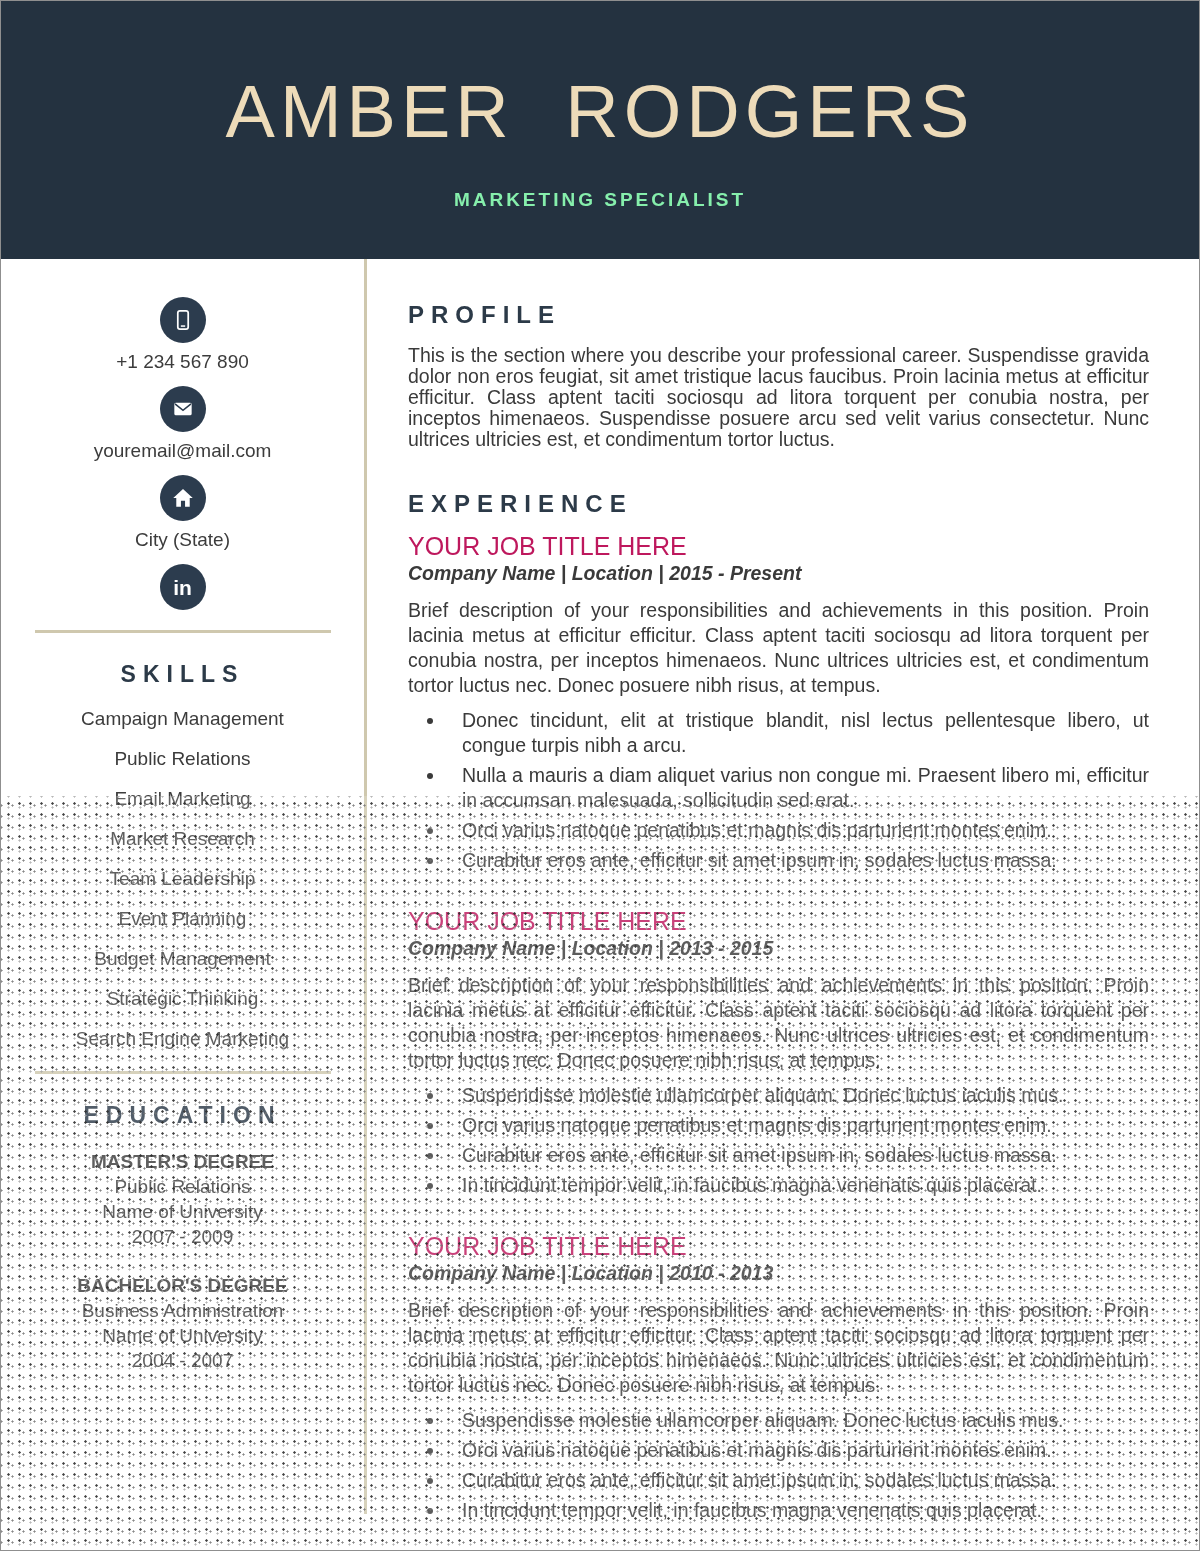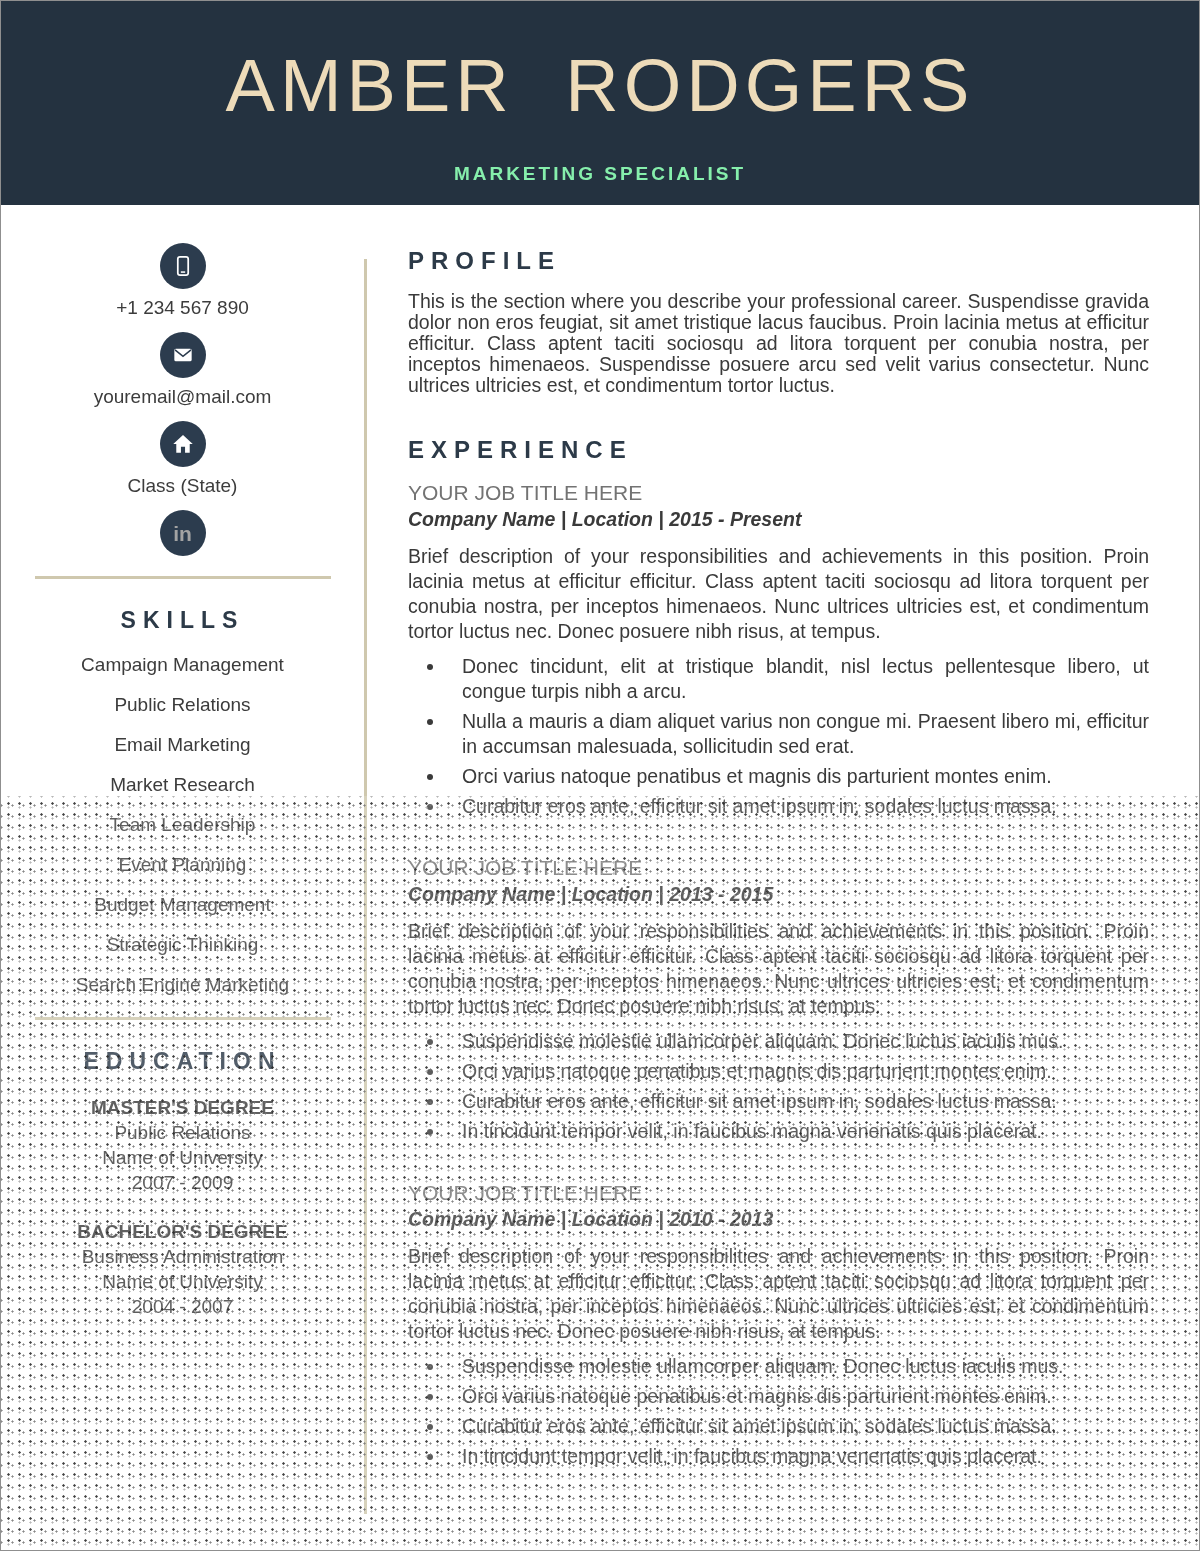--- a/index.html
+++ b/index.html
@@ -11,24 +11,24 @@
     width: 1200px;
     height: 1551px;
     margin: 0 auto;
     background: #ffffff;
     border: 1px solid #8f8f8f;
     overflow: hidden;
   }
 
   
   .header {
-    height: 204px;
+    height: 258px;
     background: #243240;
     text-align: center;
-    padding-top: 48px;
+    padding-top: 74px;
   }
   .person-name {
     font-size: 74px;
     font-weight: 300;
     line-height: 1;
     color: #eddbb9;
     letter-spacing: 5px;
     word-spacing: 26px;
   }
   .person-title {
@@ -66,21 +66,21 @@
   .contact-item { margin-bottom: 12px; }
   .icon-circle {
     width: 46px; height: 46px;
     border-radius: 50%;
     background: #2c3c4e;
     margin: 0 auto 6px;
     display: flex; align-items: center; justify-content: center;
   }
   .icon-circle svg { display: block; }
   .icon-circle .in-text {
-    color: #a3a3a3; font-weight: 700; font-size: 21px; line-height: 1;
+    color: #ffffff; font-weight: 700; font-size: 21px; line-height: 1;
   }
   .contact-label { font-size: 19px; line-height: 25px; }
 
   .side-rule {
     width: 296px; height: 3px; border: 0;
     background: #cfc8ae;
     margin: 20px auto 0;
   }
 
   .side-heading {
@@ -107,21 +107,21 @@
   .profile-text {
     margin-top: 16px;
     font-size: 19.5px;
     line-height: 21px;
     text-align: justify;
   }
   .experience-heading { margin-top: 40px; }
 
   .job { margin-top: 16px; }
   .job + .job { margin-top: 36px; }
-  .job-title { font-size: 21px; line-height: 25px; font-weight: 400; color: #737373; }
+  .job-title { font-size: 25px; line-height: 25px; font-weight: 400; color: #be185d; }
   .job-meta { font-size: 19.5px; line-height: 25px; font-style: italic; margin-top: 2px; font-weight: bold; }
   .job-desc {
     margin-top: 12px;
     font-size: 19.5px;
     line-height: 25px;
     text-align: justify;
   }
   .job-bullets { margin-top: 10px; padding-left: 38px; }
   .job-bullets li {
     font-size: 19.5px;
@@ -181,21 +181,21 @@
         </div>
         <div class="contact-label">youremail@mail.com</div>
       </div>
 
       <div class="contact-item">
         <div class="icon-circle">
           <svg width="26" height="26" viewBox="0 0 24 24">
             <path d="M12 3.8 L21 12 L18.2 12 L18.2 20 L13.9 20 L13.9 14.6 L10.1 14.6 L10.1 20 L5.8 20 L5.8 12 L3 12 Z" fill="#ffffff"></path>
           </svg>
         </div>
-        <div class="contact-label">Class (State)</div>
+        <div class="contact-label">City (State)</div>
       </div>
 
       <div class="contact-item">
         <div class="icon-circle">
           <span class="in-text">in</span>
         </div>
       </div>
 
       <hr class="side-rule">
 

